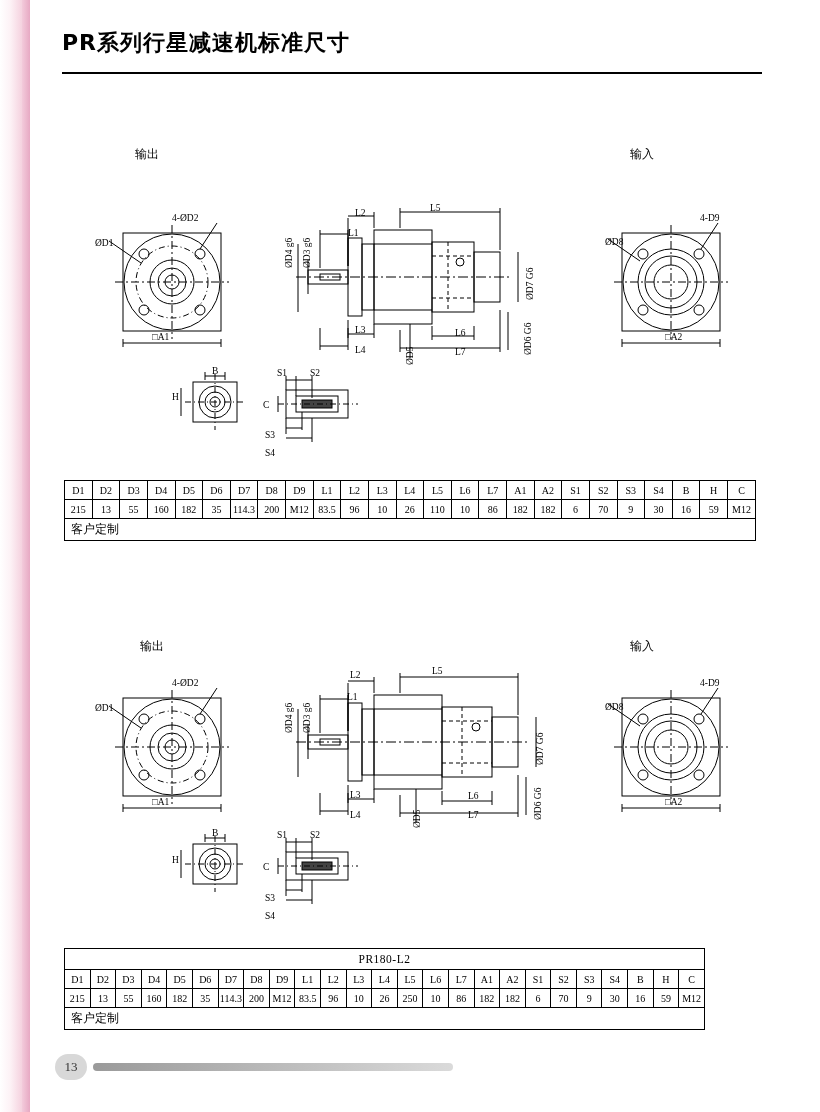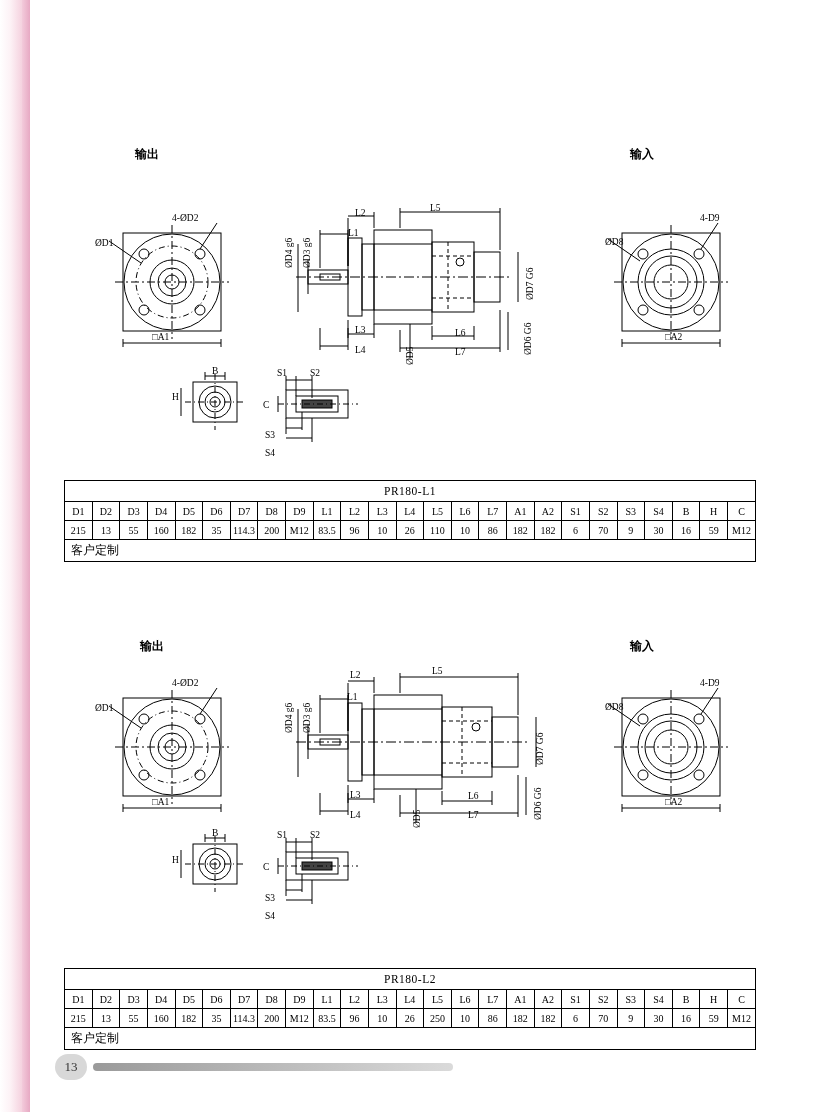--- a/index.html
+++ b/index.html
@@ -52,21 +52,20 @@
     width: 700px;
     margin-top: 6px;
   }
 
   
   .lbl {
     position: absolute;
     font-size: 12px;
     font-family: "DejaVu Sans", sans-serif;
     white-space: nowrap;
-    font-weight: bold;
   }
   .lbl-sm {
     position: absolute;
     font-size: 9.5px;
     font-family: "Liberation Serif", serif;
     white-space: nowrap;
   }
 
   
   .spec-table {
@@ -126,20 +125,24 @@
 </style>
 </head>
 <body>
 
 <div class="page">
 
   <div class="binding">
     <div class="binding-inner"></div>
   </div>
 
+  <div class="title-block">
+    <div class="doc-title">PR系列行星减速机标准尺寸</div>
+    <div class="title-rule"></div>
+  </div>
 
   <div class="lbl" style="left:135px; top:146px;">输出</div>
   <div class="lbl" style="left:630px; top:146px;">输入</div>
 
   <div class="dg" style="left:85px; top:215px;">
     <svg width="200" height="140" viewBox="0 0 200 140">
       <g fill="none" stroke="#000" stroke-width="1">
         <rect x="38" y="18" width="98" height="98"></rect>
         <circle cx="87" cy="67" r="48"></circle>
         <circle cx="87" cy="67" r="36" stroke-dasharray="6 3 1 3"></circle>
@@ -306,23 +309,20 @@
     </svg>
   </div>
   <div class="lbl-sm" style="left:277px; top:368px;">S1</div>
   <div class="lbl-sm" style="left:310px; top:368px;">S2</div>
   <div class="lbl-sm" style="left:263px; top:400px;">C</div>
   <div class="lbl-sm" style="left:265px; top:430px;">S3</div>
   <div class="lbl-sm" style="left:265px; top:448px;">S4</div>
 
   <table class="spec-table" style="left:64px; top:480px; width:692px;">
     <tbody>
-      <tr class="title-row">
-        <td colspan="25">PR180-L1</td>
-      </tr>
       <tr>
         <td>D1</td>
         <td>D2</td>
         <td>D3</td>
         <td>D4</td>
         <td>D5</td>
         <td>D6</td>
         <td>D7</td>
         <td>D8</td>
         <td>D9</td>
@@ -530,21 +530,21 @@
         <line x1="6" y1="28" x2="6" y2="44"></line>
       </g>
     </svg>
   </div>
   <div class="lbl-sm" style="left:277px; top:830px;">S1</div>
   <div class="lbl-sm" style="left:310px; top:830px;">S2</div>
   <div class="lbl-sm" style="left:263px; top:862px;">C</div>
   <div class="lbl-sm" style="left:265px; top:893px;">S3</div>
   <div class="lbl-sm" style="left:265px; top:911px;">S4</div>
 
-  <table class="spec-table" style="left:64px; top:968px; width:692px;">
+  <table class="spec-table" style="left:64px; top:948px; width:641px;">
     <tbody>
       <tr class="title-row">
         <td colspan="25">PR180-L2</td>
       </tr>
       <tr>
         <td>D1</td>
         <td>D2</td>
         <td>D3</td>
         <td>D4</td>
         <td>D5</td>

